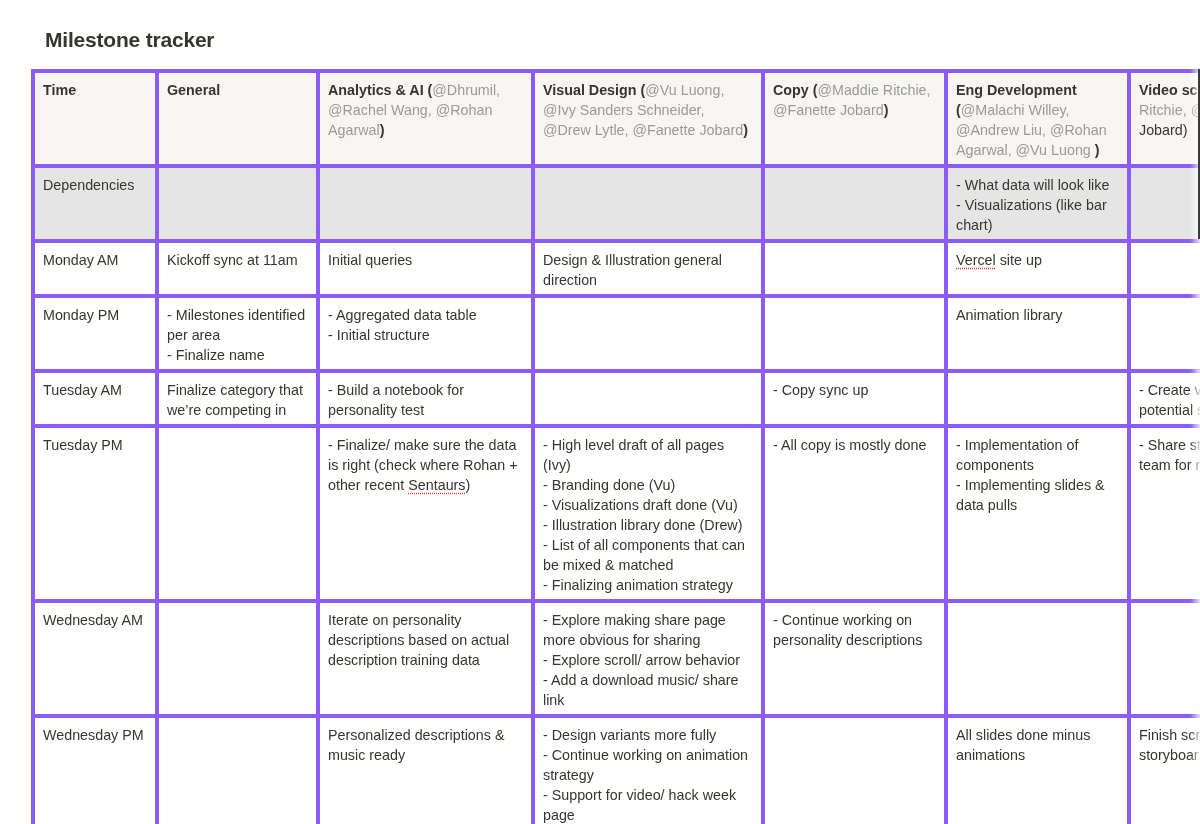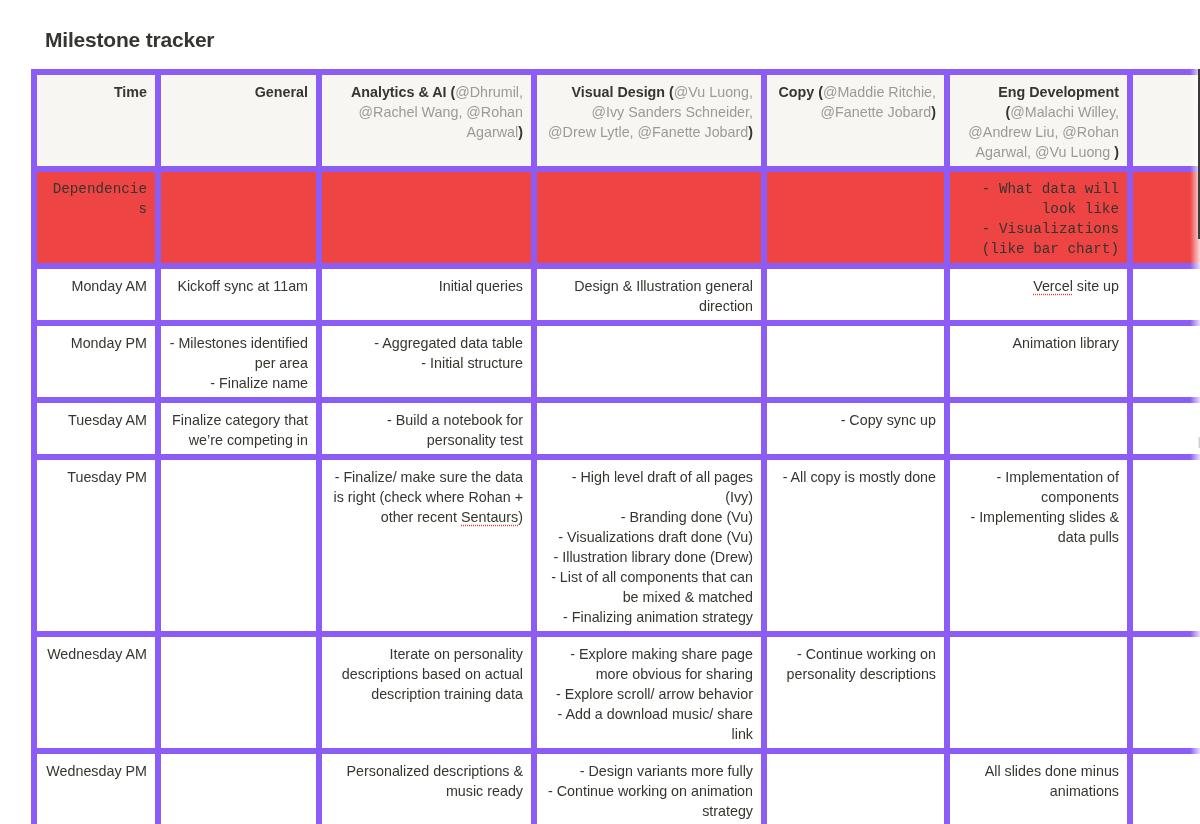--- a/index.html
+++ b/index.html
@@ -21,30 +21,30 @@
     font-size: 14.3px; line-height: 20px;
   }
   col.c0 { width: 124px; }
   col.c1 { width: 161px; }
   col.c2 { width: 215px; }
   col.c3 { width: 230px; }
   col.c4 { width: 183px; }
   col.c5 { width: 183px; }
   col.c6 { width: 144px; }
   td, th {
-    border: 6px solid #8b5cf6; vertical-align: top; text-align: right;
+    border: 4px solid #8b5cf6; vertical-align: top; text-align: left;
     padding: 7px 8px 4px 8px; white-space: pre-wrap; word-wrap: break-word;
     font-weight: 400; color: #37352f;
   }
   thead th { background: #f7f6f3; font-weight: 500; }
   thead tr { height: 95px; }
   .hdr-name { font-weight: 600; color: #37352f; }
   .mention { color: #9b9a97; font-weight: 400; }
   .paren { color: #37352f; font-weight: 600; }
-  tr.dep td { background: #ef4444; font-family: Liberation Mono, monospace; }
+  tr.dep td { background: #e5e5e5; }
   tr.r-dep { height: 75px; }
   tr.r-monam { height: 54px; }
   tr.r-monpm { height: 75px; }
   tr.r-tueam { height: 54px; }
   tr.r-tuepm { height: 175px; }
   tr.r-wedam { height: 114px; }
   tr.r-wedpm { height: 120px; }
   .spell { text-decoration: underline dotted #e03e3e; text-underline-offset: 3px; }
   .fade-edge {
     position: absolute; right: 0; top: 69px; width: 10px; height: 760px;

